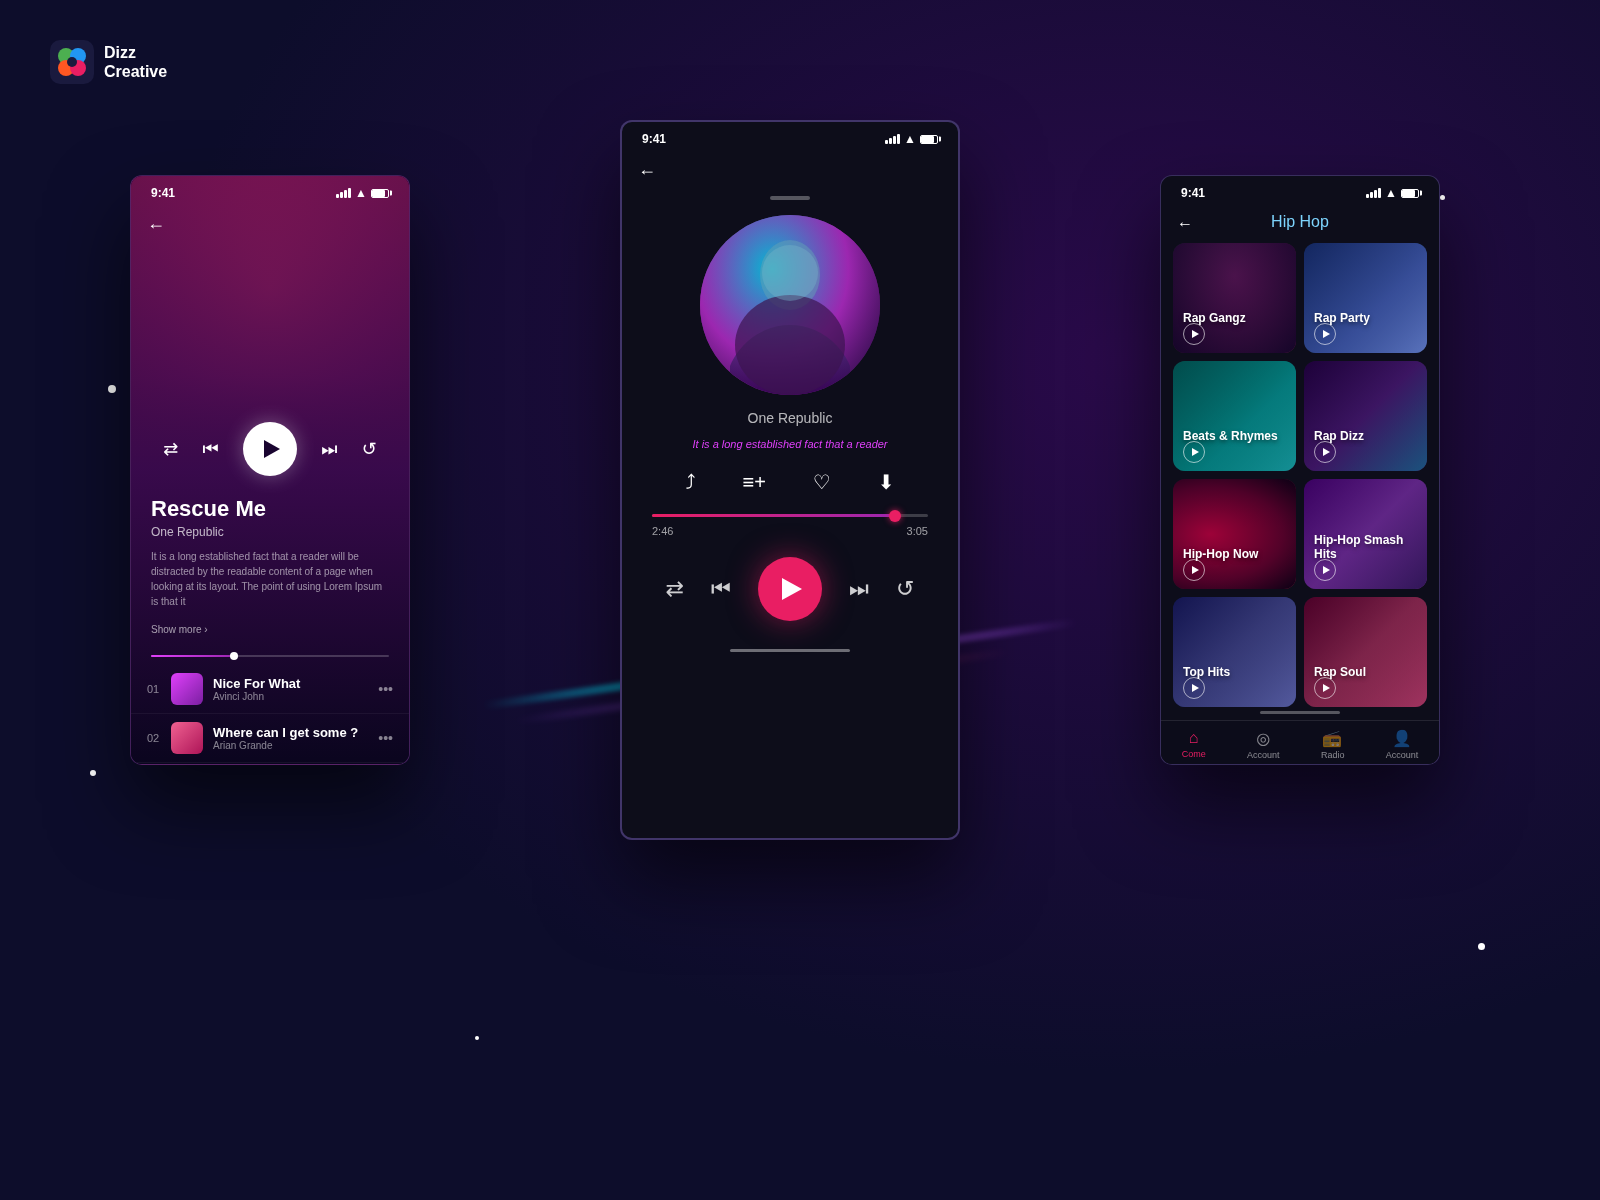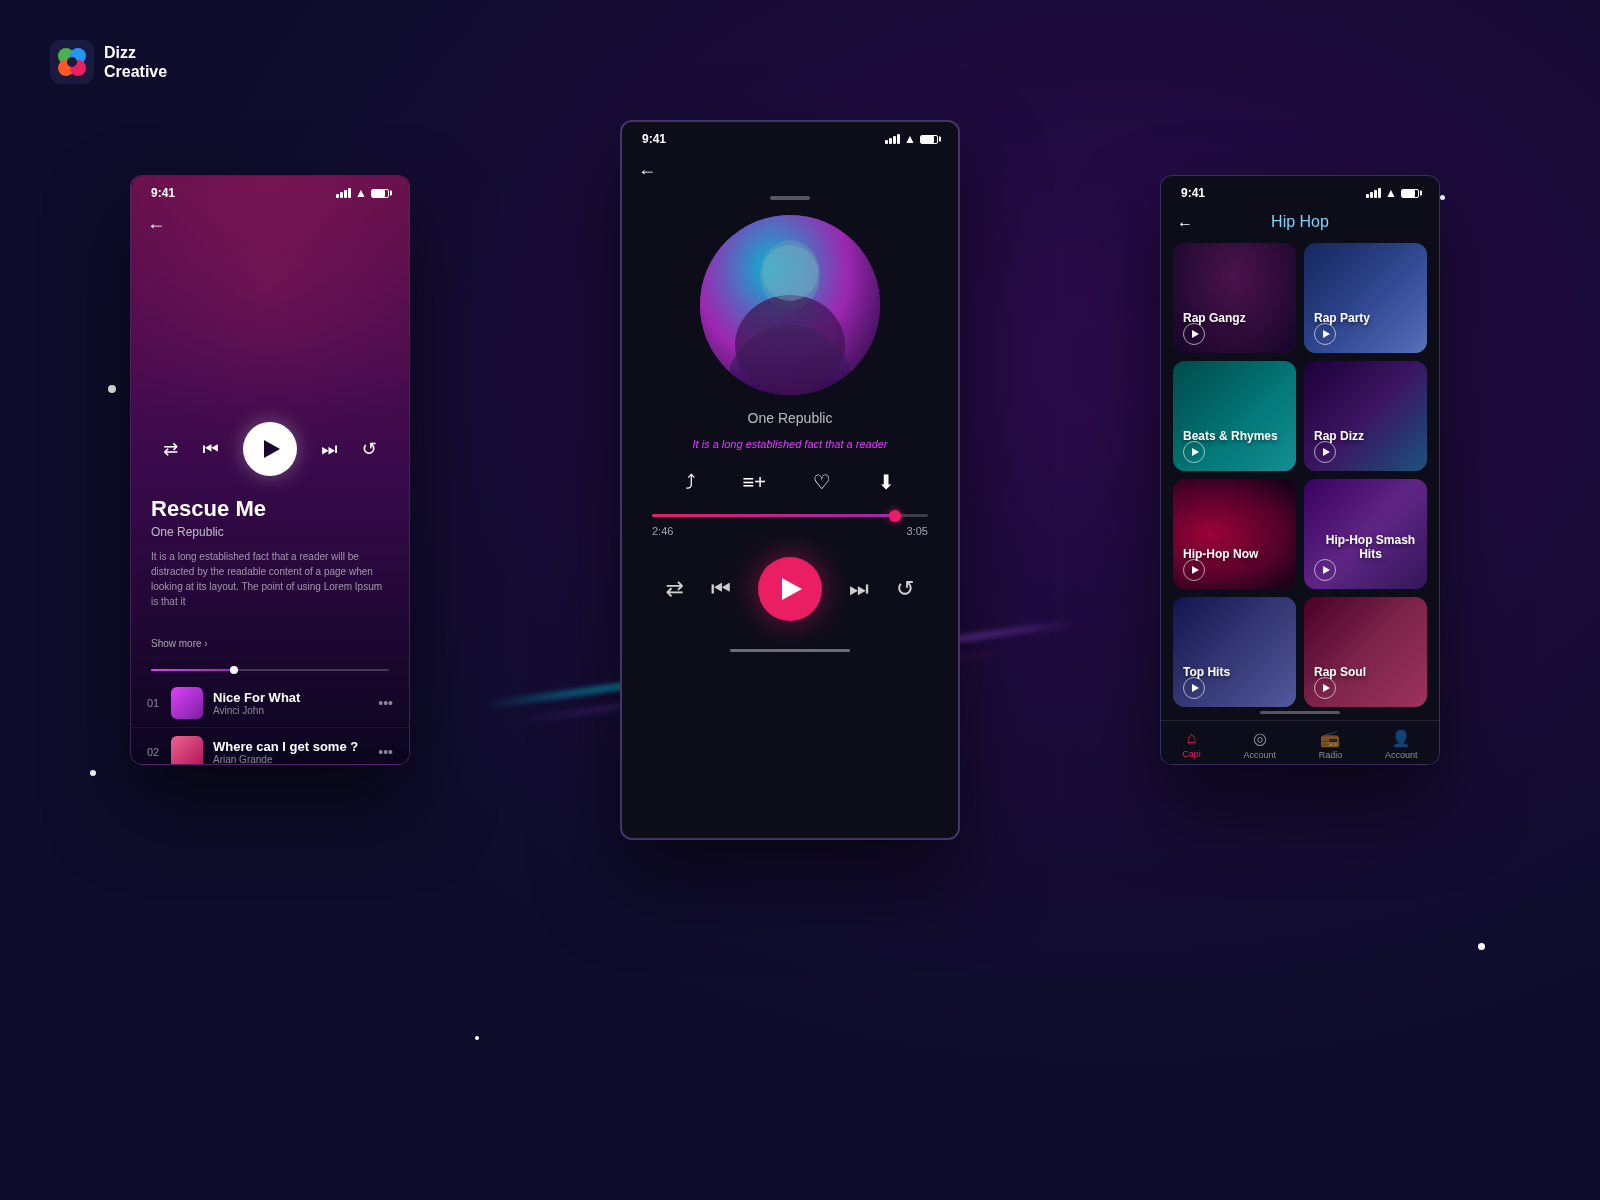--- a/index.html
+++ b/index.html
@@ -205,21 +205,21 @@
     }
     .song-artist-left {
       font-size: 12px;
       color: rgba(255,255,255,0.7);
       margin-bottom: 10px;
     }
     .song-desc {
       font-size: 10px;
       color: rgba(255,255,255,0.55);
       line-height: 1.5;
-      margin-bottom: 24px;
+      margin-bottom: 10px;
     }
     .show-more {
       font-size: 10px;
       color: rgba(255,255,255,0.6);
       cursor: pointer;
     }
 
     .progress-bar-left {
       margin: 8px 20px;
       height: 2px;
@@ -427,21 +427,20 @@
       font-weight: 400;
     }
 
     .grid-section {
       padding: 0 12px;
       display: grid;
       grid-template-columns: 1fr 1fr;
       gap: 8px;
       overflow-y: auto;
       max-height: 470px;
-      text-align: center;
     }
 
     .grid-card {
       border-radius: 12px;
       overflow: hidden;
       position: relative;
       height: 110px;
       cursor: pointer;
     }
     .card-bg {
@@ -822,21 +821,21 @@
       <span class="card-label">Rap Soul</span>
       <div class="card-play-btn">
         <div class="card-play-triangle"></div>
       </div>
     </div>
   </div>
 
   <div class="bottom-nav">
     <div class="nav-item active">
       <span class="nav-icon">⌂</span>
-      <span>Capi</span>
+      <span>Come</span>
     </div>
     <div class="nav-item">
       <span class="nav-icon">◎</span>
       <span>Account</span>
     </div>
     <div class="nav-item">
       <span class="nav-icon">📻</span>
       <span>Radio</span>
     </div>
     <div class="nav-item">

